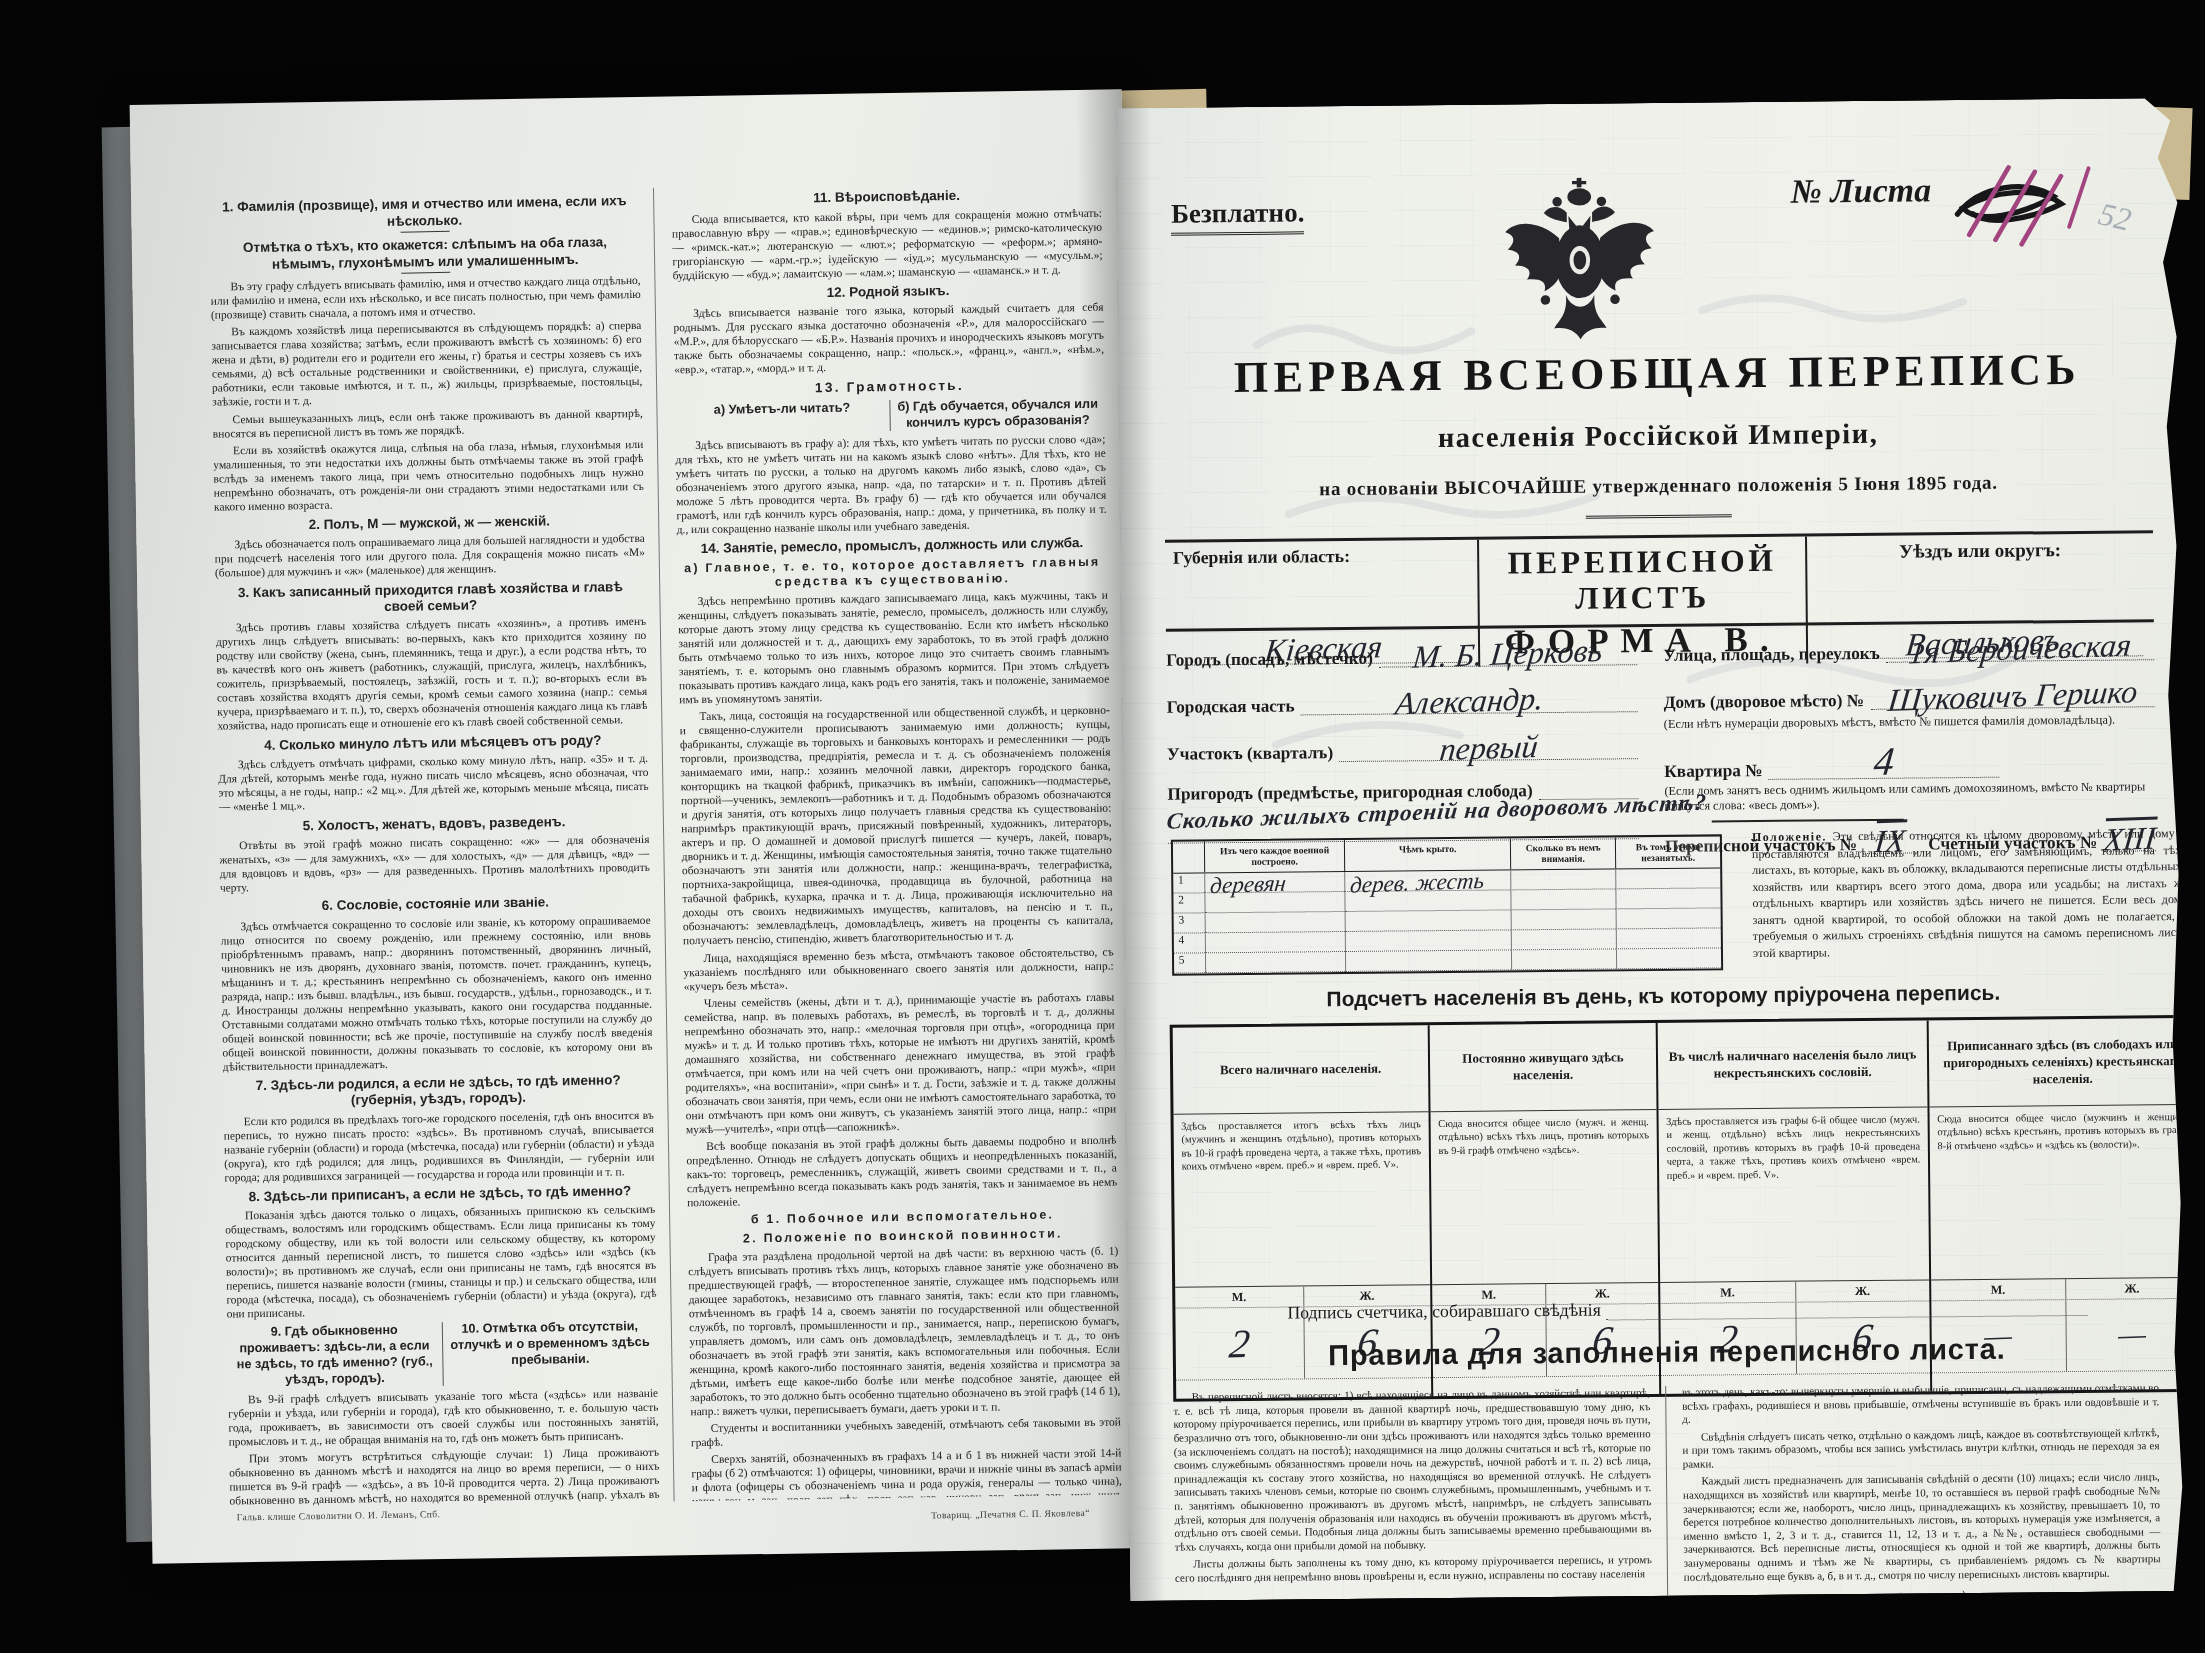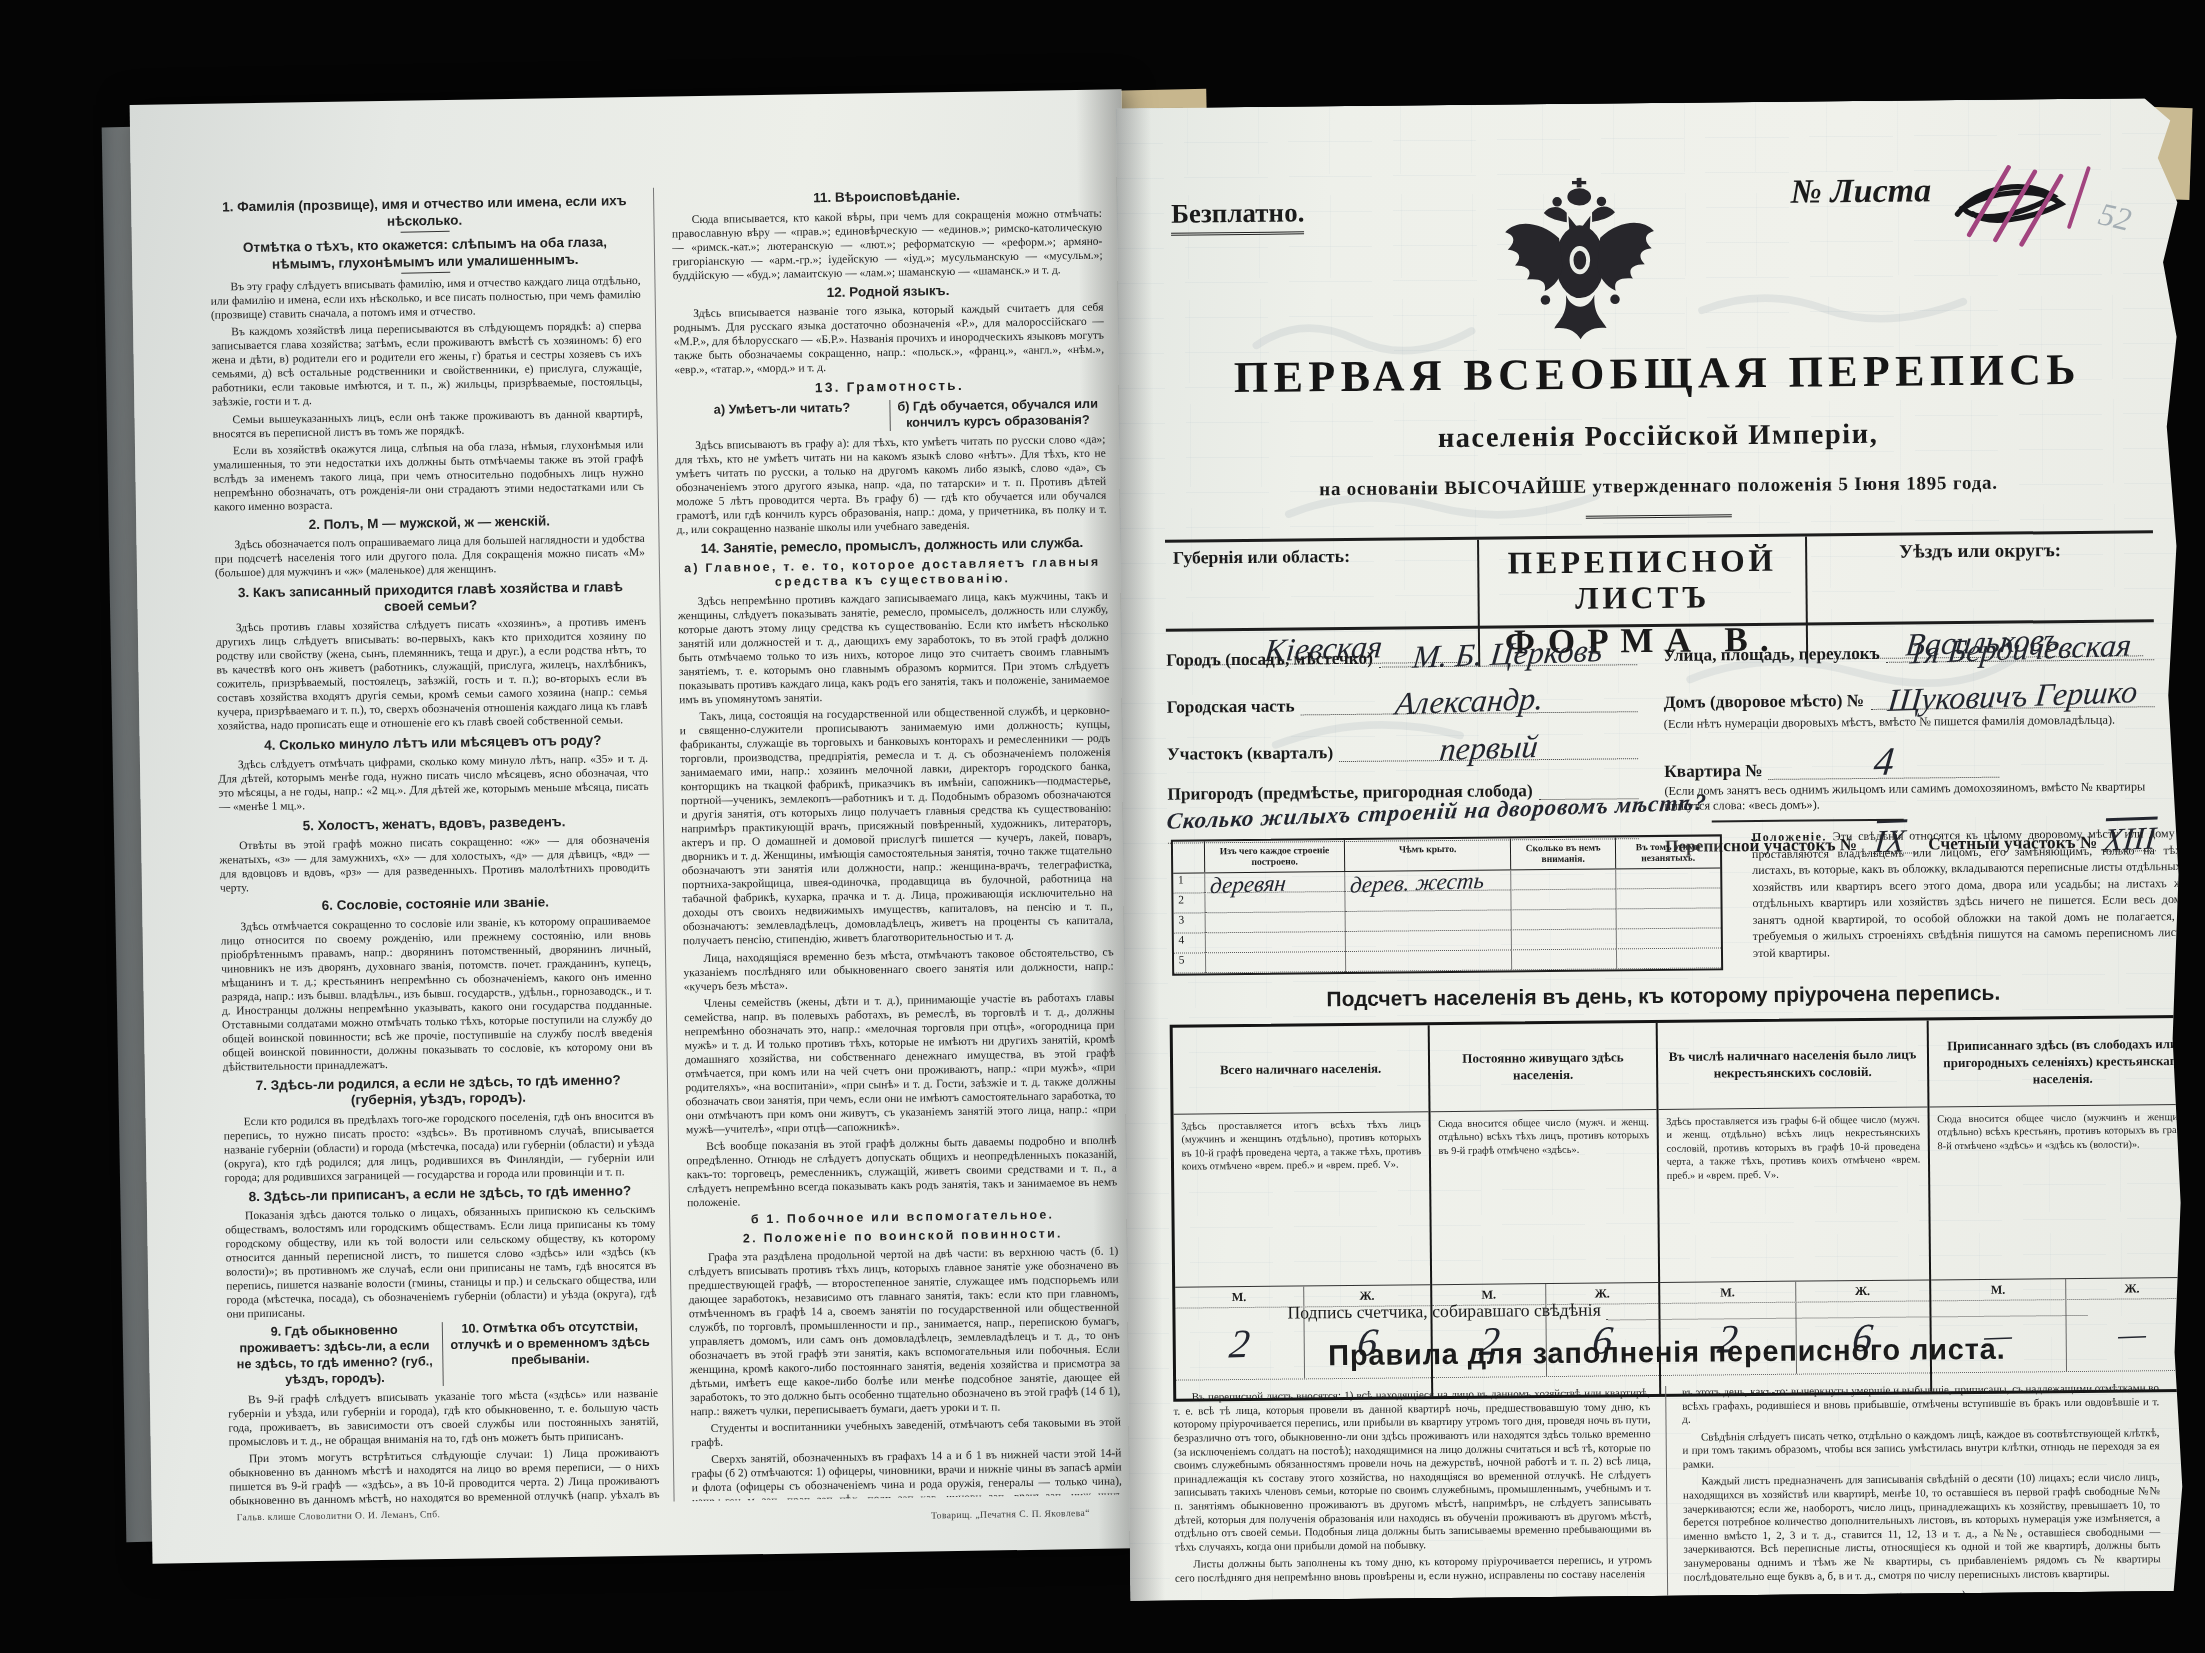--- a/index.html
+++ b/index.html
@@ -300,21 +300,21 @@
     </div>
 
     <div class="bq">
       <span class="q hw" style="font-size:23px;">Сколько жилыхъ строеній на дворовомъ мѣстѣ?</span>
       <span class="fill" style="width:192px;border-bottom:2.3px solid #222;margin-left:6.2px;"></span>
     </div>
 
     <div class="btab">
       <div class="hrow">
         <div></div>
-        <div>Изъ чего каждое строеніе построено.</div>
+        <div>Изъ чего каждое военной построено.</div>
         <div>Чѣмъ крыто.</div>
         <div>Сколько въ немъ вниманія.</div>
         <div>Въ томъ этими незанятыхъ.</div>
       </div>
       <div class="brow">
         <div class="num">1</div>
         <div>
             <span class="hwcell hw">деревян</span>
           </div>
         <div>

